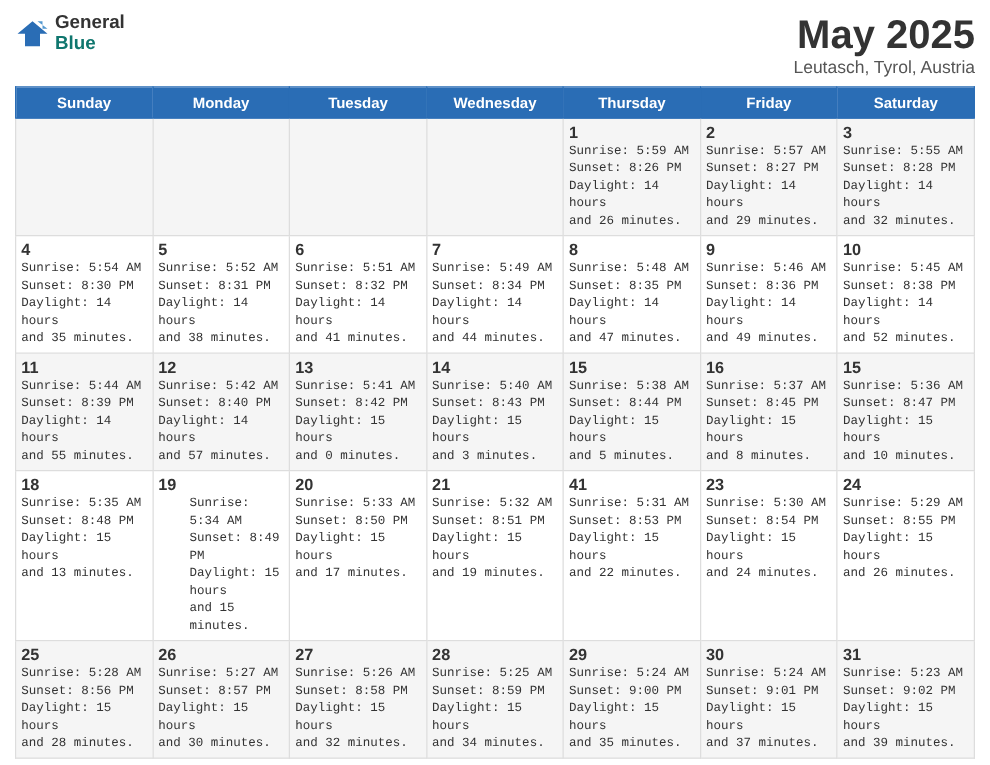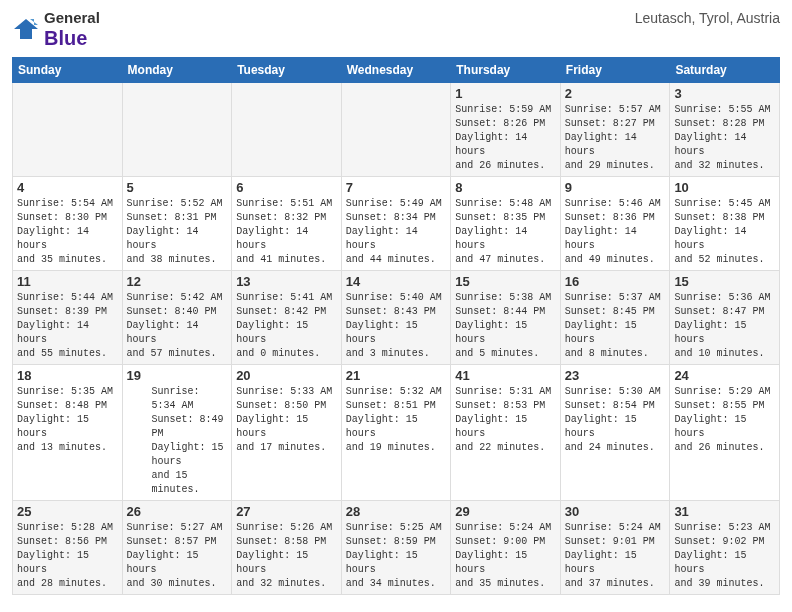--- a/index.html
+++ b/index.html
@@ -31,23 +31,23 @@
       display: flex;
       flex-direction: column;
       line-height: 1.1;
     }
     .logo-general {
       font-size: 15px;
       font-weight: bold;
       color: #333;
     }
     .logo-blue {
-      font-size: 20px;
-      font-weight: bold;
-      color: #4c1d95;
+      font-size: 15px;
+      font-weight: bold;
+      color: #0f766e;
     }
     .logo-icon {
       width: 28px;
       height: 28px;
     }
     .title-block {
       text-align: right;
     }
     .month-title {
       font-size: 32px;
@@ -64,21 +64,21 @@
       border-collapse: collapse;
       table-layout: fixed;
     }
     thead tr {
       background: #2a6db5;
     }
     thead th {
       color: #fff;
       font-size: 12px;
       font-weight: bold;
-      text-align: left;
+      text-align: center;
       padding: 5px 5px;
       border: 1px solid #2a6db5;
     }
     tbody tr {
       height: 82px;
     }
     tbody tr:nth-child(odd) {
       background: #f5f5f5;
     }
     tbody tr:nth-child(even) {
@@ -132,20 +132,21 @@
       <svg class="logo-icon" viewBox="0 0 28 28" xmlns="http://www.w3.org/2000/svg">
         <polygon points="14,4 26,14 20,14 20,24 8,24 8,14 2,14" fill="#2a6db5"></polygon>
         <polygon points="18,4 26,10 22,10 22,4" fill="#5599d0"></polygon>
       </svg>
       <div class="logo-text">
         <span class="logo-general">General</span>
         <span class="logo-blue">Blue</span>
       </div>
     </div>
     <div class="title-block">
+      <div class="month-title">May 2025</div>
       <div class="subtitle">Leutasch, Tyrol, Austria</div>
     </div>
   </div>
 
   <table>
     <thead>
       <tr>
         <th>Sunday</th>
         <th>Monday</th>
         <th>Tuesday</th>

